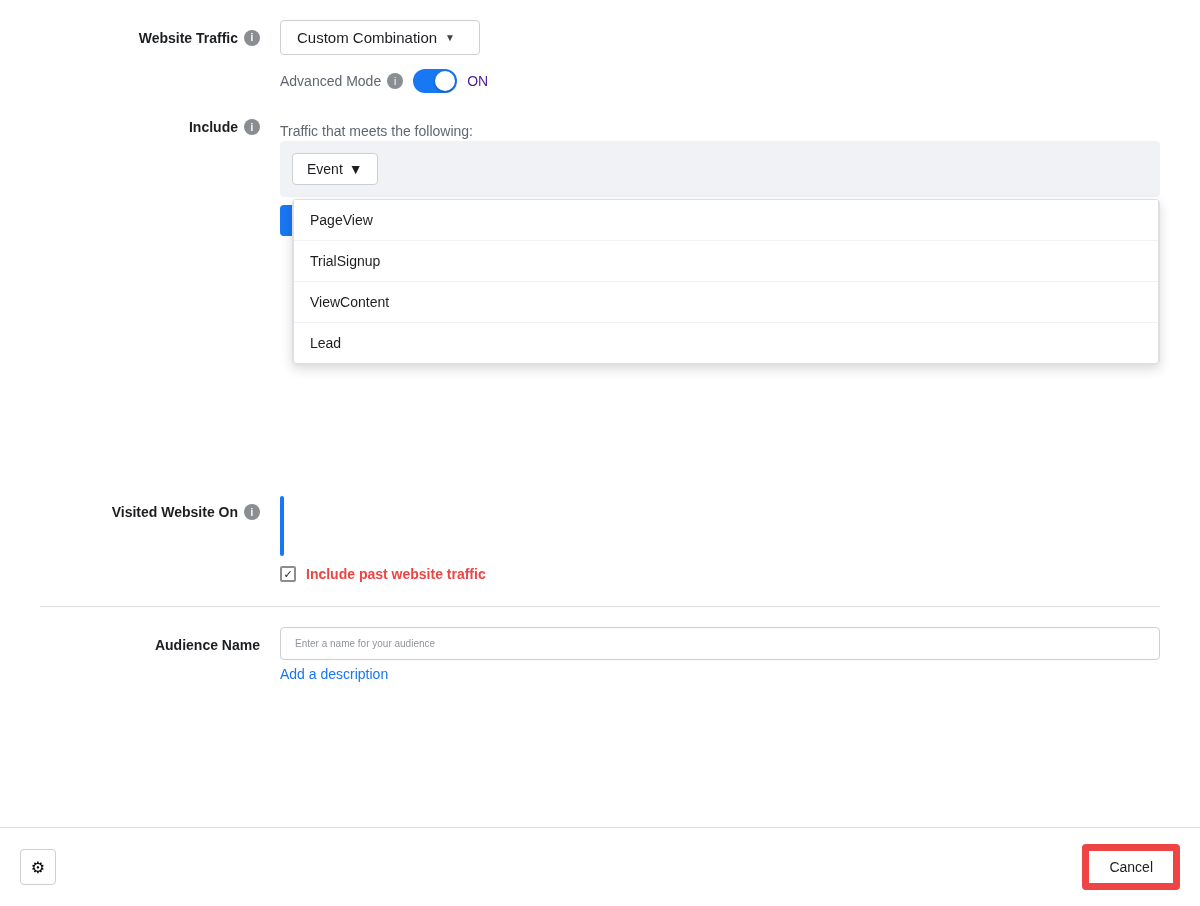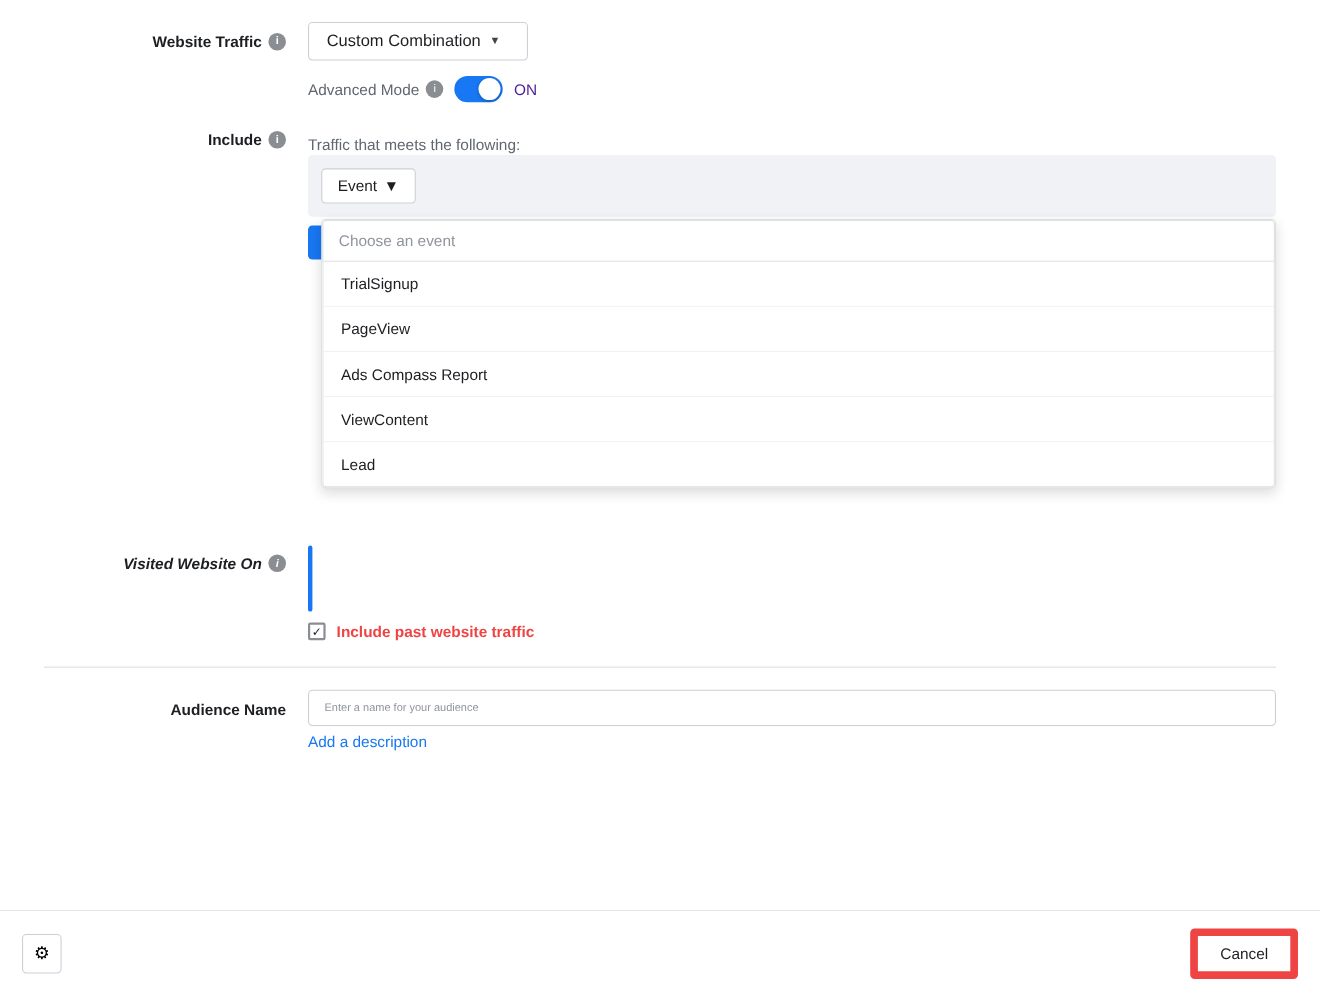--- a/index.html
+++ b/index.html
@@ -414,40 +414,38 @@
       <div class="include-label-text">Traffic that meets the following:</div>
 
       <div class="event-dropdown-container" style="margin-top: 2px; position: relative;">
         <button class="event-type-btn">
           <span>Event</span>
           <span>▼</span>
         </button>
 
         
         <div class="event-dropdown-popup">
-          <input class="event-search" type="text" placeholder="Choose an event" style="">
           <ul class="event-list">
+            <li class="event-list-item">PageView</li>
             <li class="event-list-item">TrialSignup</li>
-            <li class="event-list-item">PageView</li>
-            <li class="event-list-item">Ads Compass Report</li>
             <li class="event-list-item">ViewContent</li>
             <li class="event-list-item">Lead</li>
           </ul>
         </div>
 
       </div>
 
       <div class="in-button-row">
         <button class="in-btn">In</button>
       </div>
 
     </div>
   </div>
 
-  <div class="visited-section" style="margin-top: 260px; margin-bottom: 10px; font-style: italic;">
+  <div class="visited-section" style="margin-top: 260px; margin-bottom: 10px;">
     <div class="visited-label">
       <span>Visited Website On</span>
       <span class="info-icon">i</span>
     </div>
     <div class="blue-bar"></div>
     <div style="flex:1;"></div>
   </div>
 
   <div class="checkbox-row">
     <div class="checkbox-custom">

